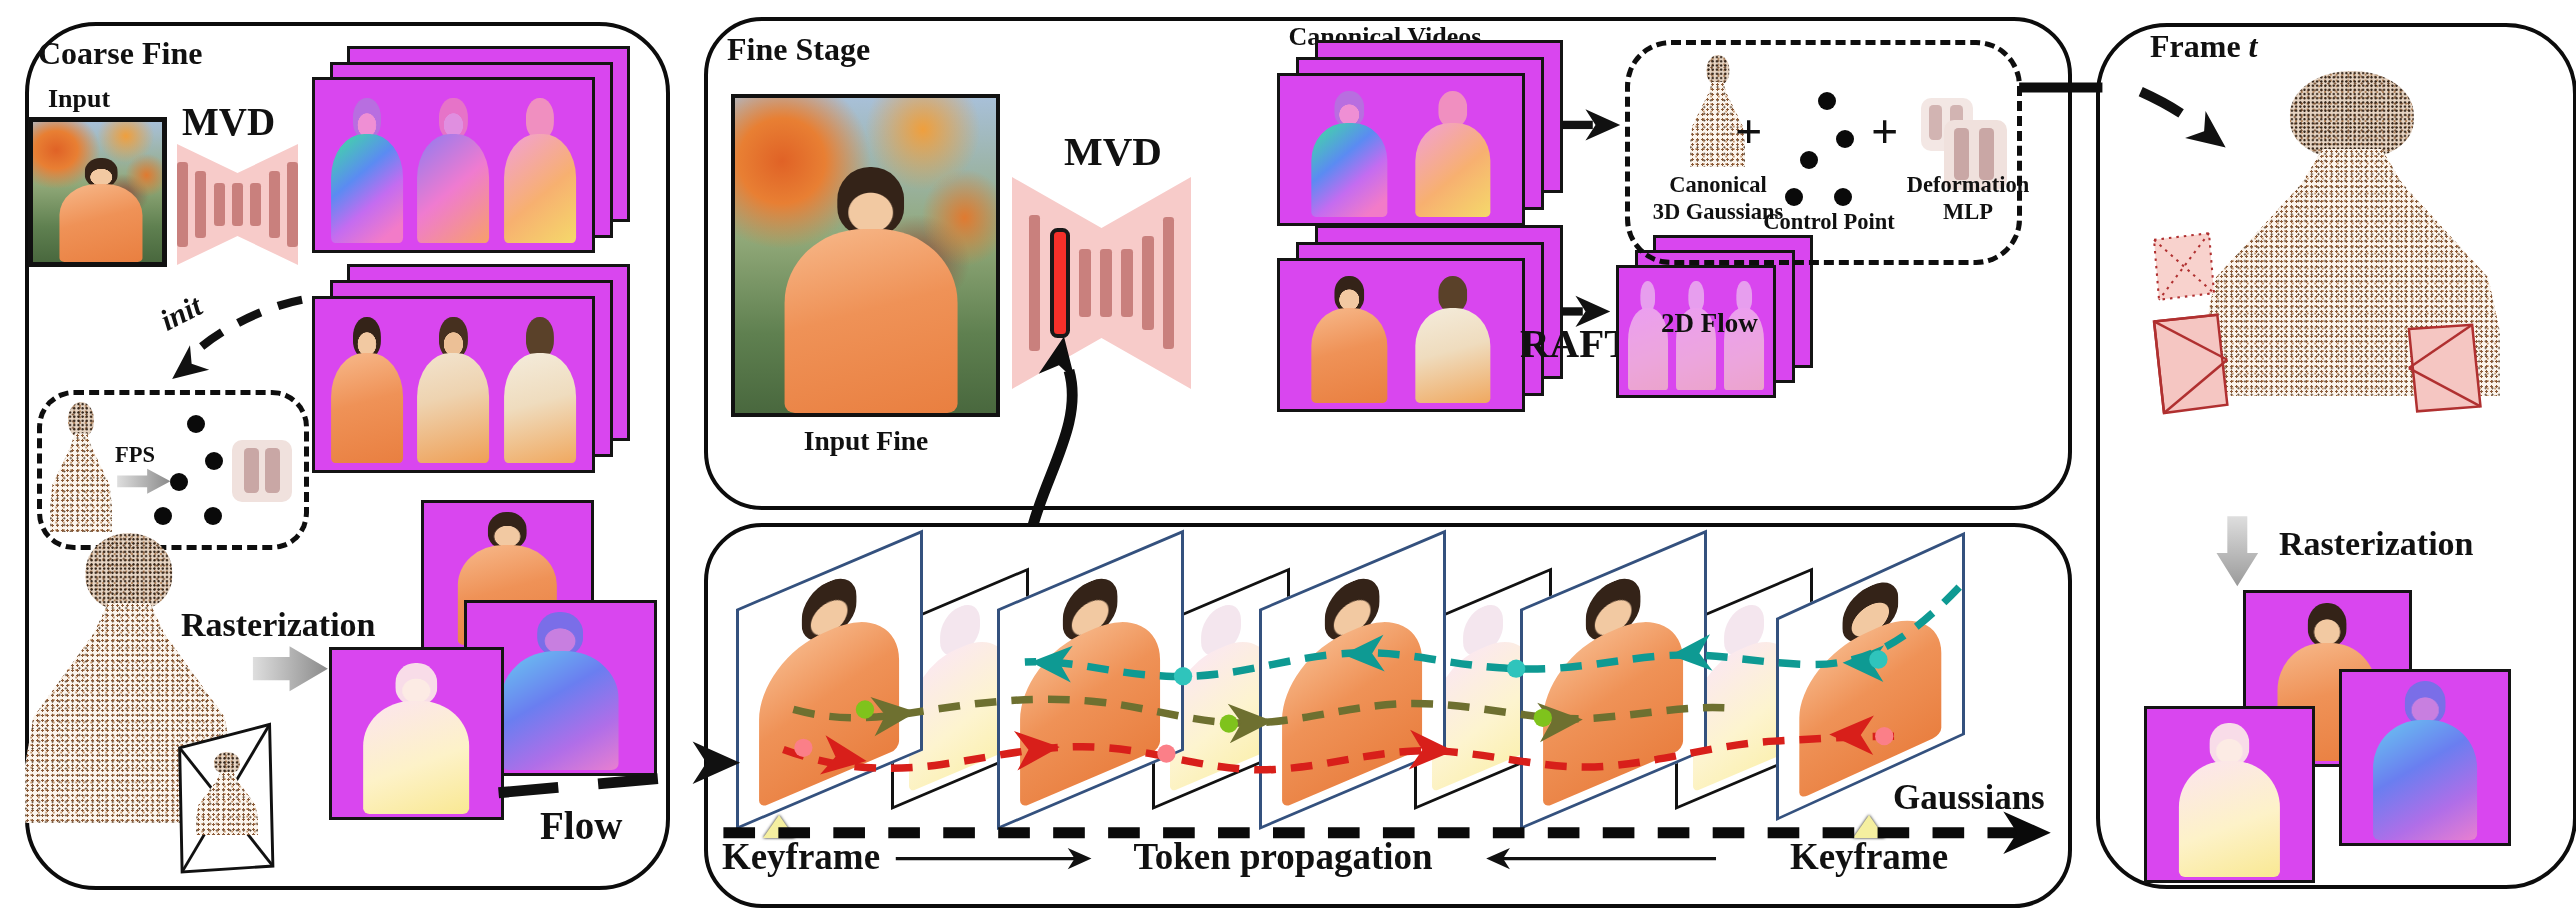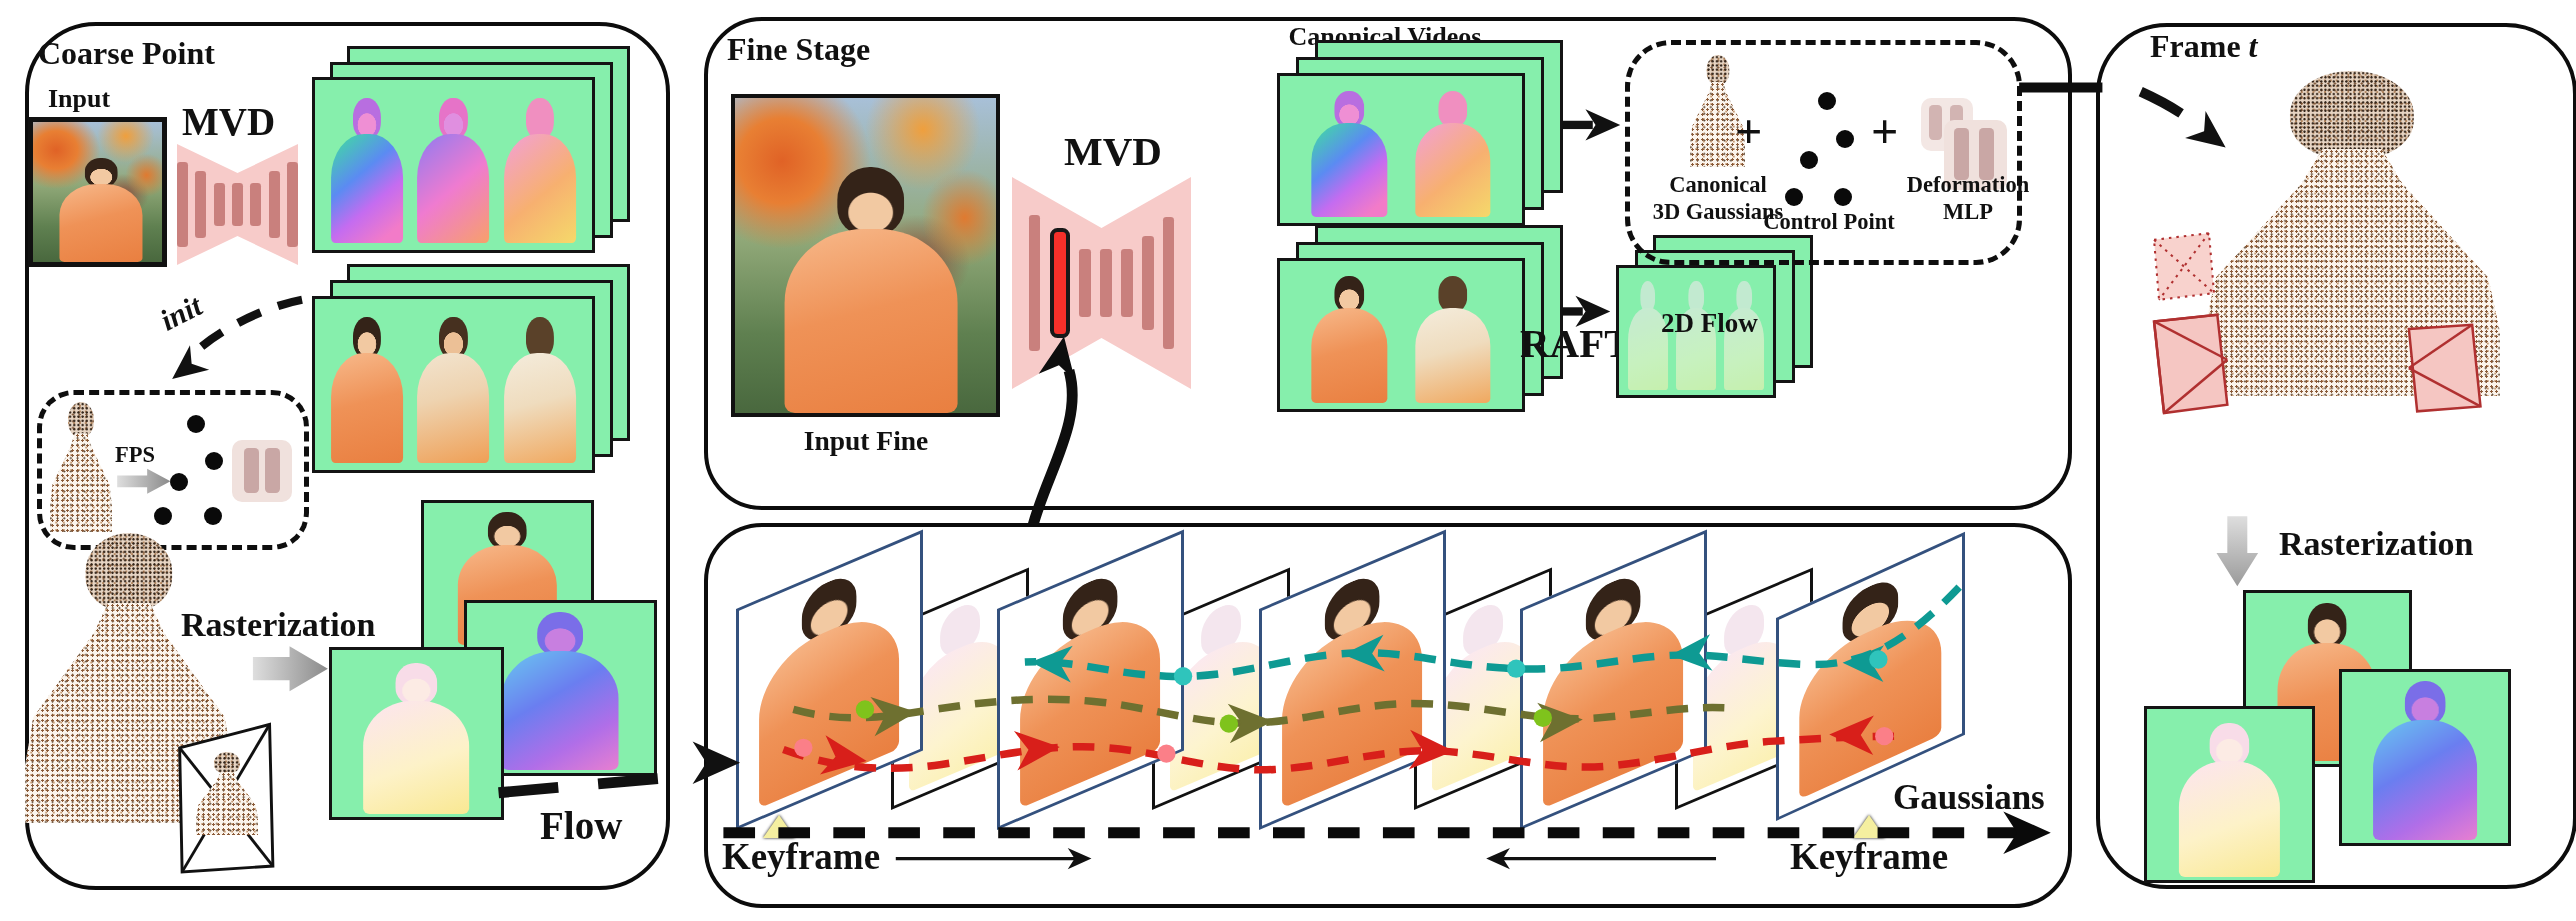--- a/index.html
+++ b/index.html
@@ -2,21 +2,21 @@
 <html style="font-size:13.3px"><head>
 <meta charset="utf-8">
 <style>
   html,body{margin:0;padding:0;background:#fff;}
   body{font-family:"Liberation Serif","DejaVu Serif",serif;color:#111;}
   #canvas{position:relative;width:2576px;height:921px;background:#fff;overflow:hidden;}
   .panel{position:absolute;border:4.2px solid #0c0c0c;border-radius:71px;background:#fff;}
   .lbl{position:absolute;font-weight:700;white-space:nowrap;line-height:1.05;}
   .ctr{transform:translateX(-50%);}
   
-  .sframe{position:absolute;background:#86efac;border:3.3px solid #141414;}
+  .sframe{position:absolute;background:#d946ef;border:3.3px solid #141414;}
   .prow{position:absolute;left:3%;right:3%;top:5%;bottom:4%;display:flex;justify-content:space-around;align-items:flex-end;}
   .prow .person{position:relative;width:30%;height:94%;}
   
   .person{position:absolute;}
   .person::before{content:"";position:absolute;left:50%;top:0;transform:translateX(-50%);width:36%;height:28%;
     border-radius:48% 48% 42% 42%;
     background:radial-gradient(58% 50% at 50% 66%, var(--face,transparent) 56%, rgba(0,0,0,0) 59%), var(--hair,#333);}
   .person::after{content:"";position:absolute;left:50%;top:25%;transform:translateX(-50%);width:92%;height:75%;
     border-radius:46% 46% 6% 6% / 40% 40% 5% 5%;background:var(--body,#ccc);}
   .p-rgb{--hair:#342318;--face:#f2c9a2;--body:linear-gradient(165deg,#f7b98b 0%,#ef9257 45%,#e97f40 100%);}
@@ -69,21 +69,21 @@
   .tri{position:absolute;width:0;height:0;border-left:16px solid transparent;border-right:16px solid transparent;border-bottom:23px solid #f5efa0;filter:drop-shadow(0 0 1.7px #111);}
   svg.overlay{position:absolute;left:0;top:0;pointer-events:none;}
   .flow2d-text{position:absolute;font-weight:700;}
 </style>
 </head>
 <body>
 
 <div id="canvas">
 
   <section class="panel" style="left:25px;top:21.7px;width:637px;height:860px;"></section>
-  <div class="lbl" style="left:38px;top:37px;font-size:32px;">Coarse Point</div>
+  <div class="lbl" style="left:38px;top:37px;font-size:32px;">Coarse Fine</div>
   <div class="lbl" style="left:48px;top:85px;font-size:26px;">Input</div>
   <div class="scene" style="left:28px;top:117px;width:129px;height:140px;">
     <div class="person p-rgb" style="left:18%;top:26%;width:70%;height:74%;"></div>
   </div>
   <div class="lbl" style="left:182px;top:102px;font-size:39px;">MVD</div>
   <div class="bowtie" style="left:177px;top:144px;width:121px;height:121px;">
     <i style="height:70%;"></i>
       <i style="height:56%;"></i>
       <i style="height:36%;"></i>
       <i style="height:36%;"></i>
@@ -255,20 +255,21 @@
     </div>
 
   <div class="kf" style="left:1776px;top:618px;width:183px;height:197px;transform:skewY(-24.5deg);">
       <div class="person p-rgb"></div>
     </div>
 
   <div class="tri" style="left:763px;top:815px;"></div>
   <div class="tri" style="left:1853px;top:815px;"></div>
 
   <div class="lbl ctr" style="left:801px;top:838px;font-size:37px;">Keyframe</div>
+  <div class="lbl ctr" style="left:1283px;top:838px;font-size:37px;">Token propagation</div>
   <div class="lbl ctr" style="left:1869px;top:838px;font-size:37px;">Keyframe</div>
   <div class="lbl" style="left:1893px;top:780px;font-size:35px;">Gaussians</div>
 
   <section class="panel" style="left:2096px;top:23px;width:473px;height:858px;"></section>
   <div class="lbl" style="left:2126px;top:30px;font-size:32px;margin-left:24px;">
     <span>Frame </span><span style="font-style:italic;font-weight:600;">t</span>
   </div>
   <div class="cloud" style="left:2204px;top:71px;width:296px;height:325px;"></div>
   <div class="lbl" style="left:2279px;top:526px;font-size:34px;">Rasterization</div>
   <div class="sframe" style="left:2243px;top:590px;width:163px;height:171px;">

